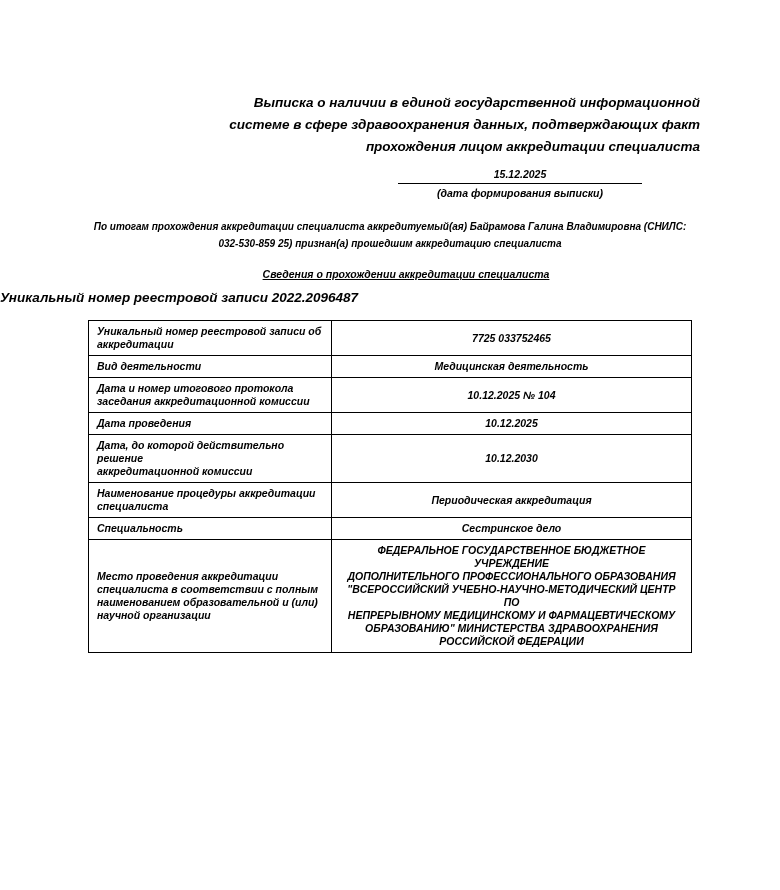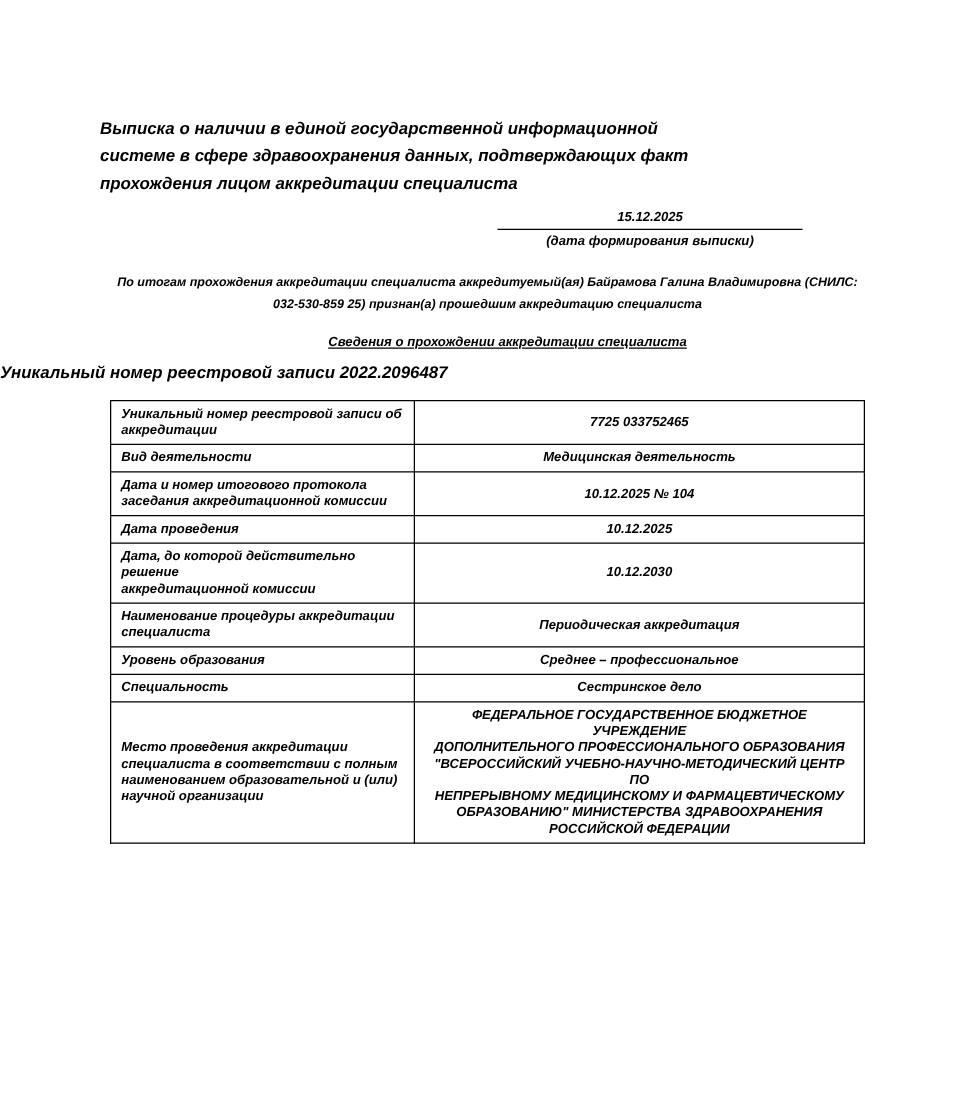--- a/index.html
+++ b/index.html
@@ -8,21 +8,21 @@
     background: #ffffff;
     color: #000000;
     font-family: "Liberation Sans", sans-serif;
     font-weight: bold;
     font-style: italic;
     overflow: hidden;
   }
   .doc-title {
     margin: 92px auto 0 auto;
     width: 620px;
-    text-align: left;
+    text-align: right;
     font-size: 13.5px;
     line-height: 22px;
     white-space: pre-line;
   }
   .date-block {
     margin: 9px 0 0 398px;
     width: 244px;
     text-align: center;
     font-size: 10.5px;
   }
@@ -120,24 +120,20 @@
       <td class="label-cell">Дата, до которой действительно решение
 аккредитационной комиссии</td>
       <td class="value-cell">10.12.2030</td>
     </tr>
     <tr>
       <td class="label-cell">Наименование процедуры аккредитации
 специалиста</td>
       <td class="value-cell">Периодическая аккредитация</td>
     </tr>
     <tr>
-      <td class="label-cell">Уровень образования</td>
-      <td class="value-cell">Среднее – профессиональное</td>
-    </tr>
-    <tr>
       <td class="label-cell">Специальность</td>
       <td class="value-cell">Сестринское дело</td>
     </tr>
     <tr>
       <td class="label-cell">Место проведения аккредитации
 специалиста в соответствии с полным
 наименованием образовательной и (или)
 научной организации</td>
       <td class="value-cell">ФЕДЕРАЛЬНОЕ ГОСУДАРСТВЕННОЕ БЮДЖЕТНОЕ УЧРЕЖДЕНИЕ
 ДОПОЛНИТЕЛЬНОГО ПРОФЕССИОНАЛЬНОГО ОБРАЗОВАНИЯ

